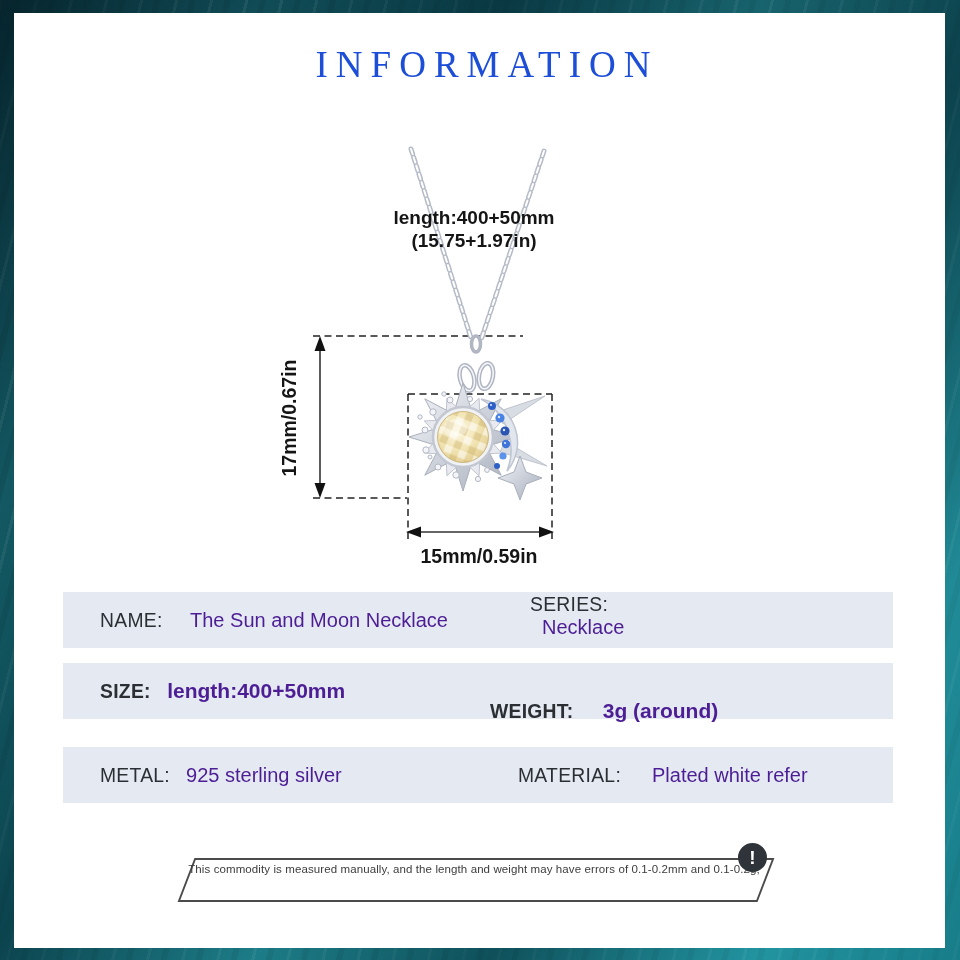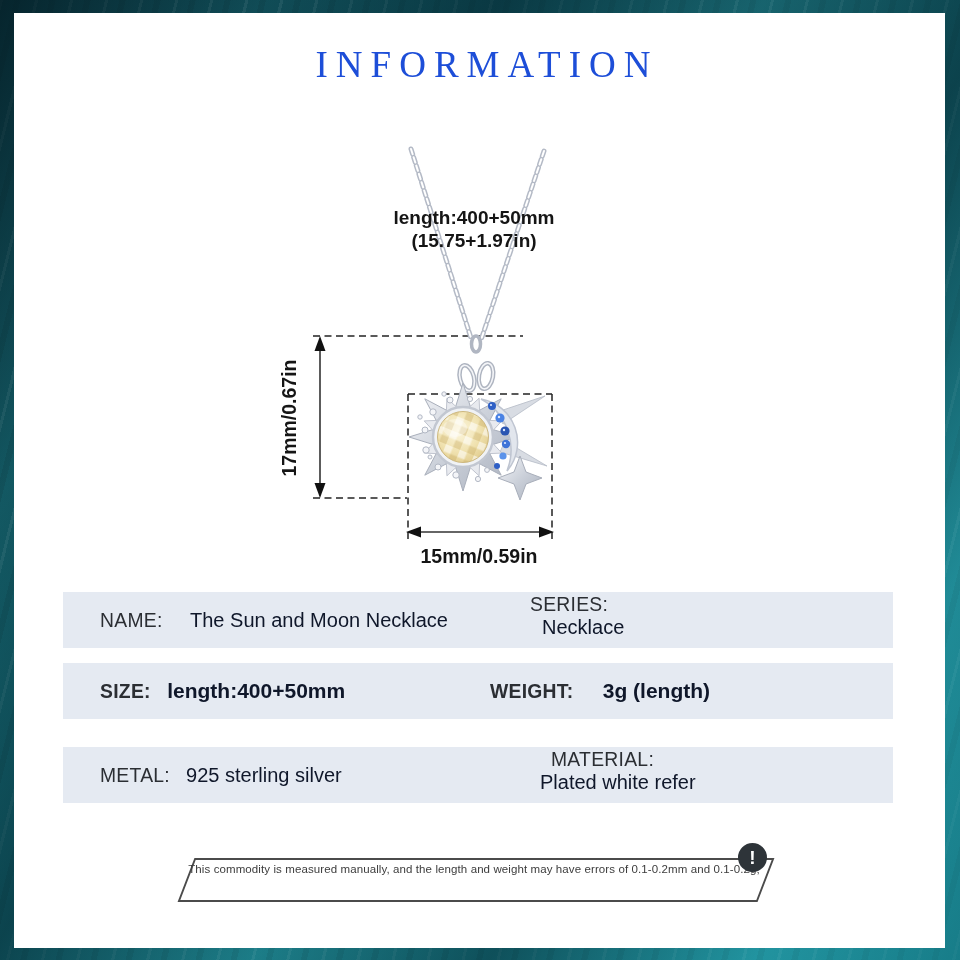--- a/index.html
+++ b/index.html
@@ -35,27 +35,27 @@
   .spec-row{
     position:absolute;left:49px;width:830px;height:56px;
     background:#e5eaf2;
   }
   .spec-row.r1{top:579px;}
   .spec-row.r2{top:650px;font-weight:bold;}
   .spec-row.r3{top:734px;}
   .pair{position:absolute;top:0;height:56px;display:flex;align-items:center;white-space:nowrap;}
   .pair.left{left:37px;}
   .r1 .pair.right{left:457px;flex-direction:column;}
-  .r2 .pair.right{left:427px;}
-  .r3 .pair.right{left:455px;flex-direction:column;}
+  .r2 .pair.right{left:427px;margin-top:20px;}
+  .r3 .pair.right{left:455px;}
   .spec-label{
     font-size:21px;color:#2b2e33;letter-spacing:.3px;
     transform:scaleX(.92);transform-origin:left center;
   }
-  .spec-value{font-size:20px;color:#0f172a;margin-left:22px;text-align:center;}
+  .spec-value{font-size:20px;color:#4c1d95;margin-left:22px;text-align:center;}
   .r2 .pair.left .spec-value{margin-left:12px;font-size:21px;}
   .r3 .pair.left .spec-value{margin-left:10px;}
   .r2 .pair.right .spec-value{font-size:21px;}
   
   .disclaimer-box{
     position:absolute;left:172px;top:845px;width:576px;height:40px;
     border:2px solid #4b4b4b;background:#fff;
     transform:skewX(-21deg);
   }
   .disclaimer-text{
@@ -202,21 +202,21 @@
       </div>
     </div>
 
     <div class="spec-row r2">
       <div class="pair left">
         <span class="spec-label">SIZE:</span>
         <span class="spec-value">length:400+50mm</span>
       </div>
       <div class="pair right">
         <span class="spec-label">WEIGHT:</span>
-        <span class="spec-value">3g (length)</span>
+        <span class="spec-value">3g (around)</span>
       </div>
     </div>
 
     <div class="spec-row r3">
       <div class="pair left">
         <span class="spec-label">METAL:</span>
         <span class="spec-value">925 sterling silver</span>
       </div>
       <div class="pair right">
         <span class="spec-label">MATERIAL:</span>

